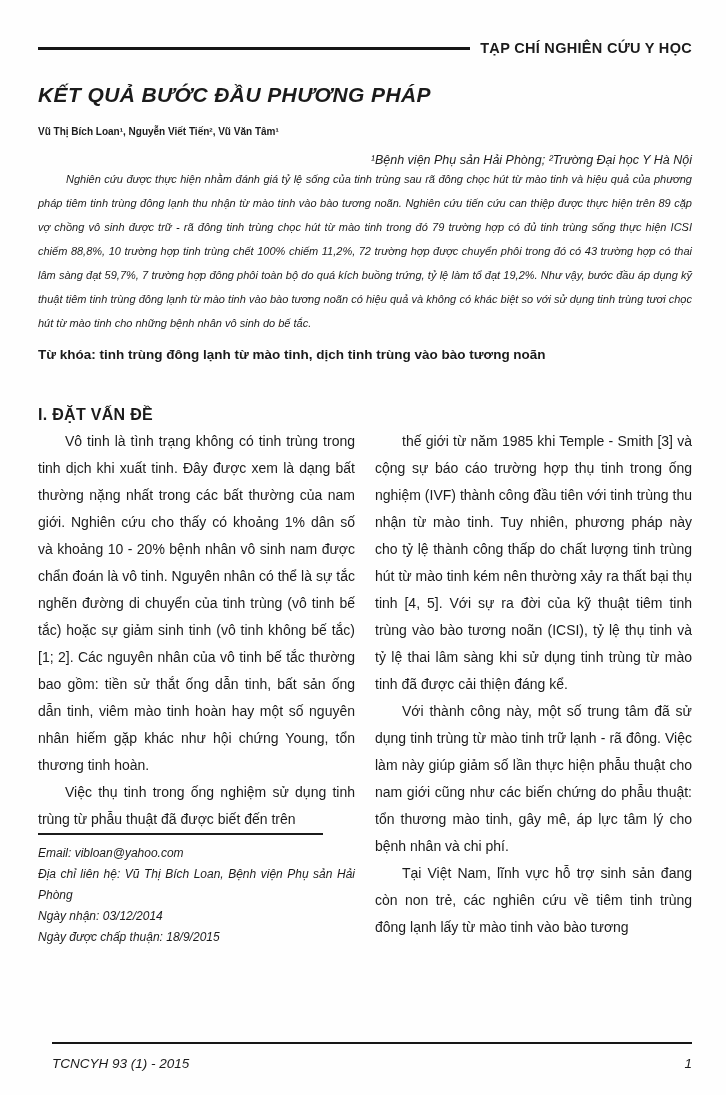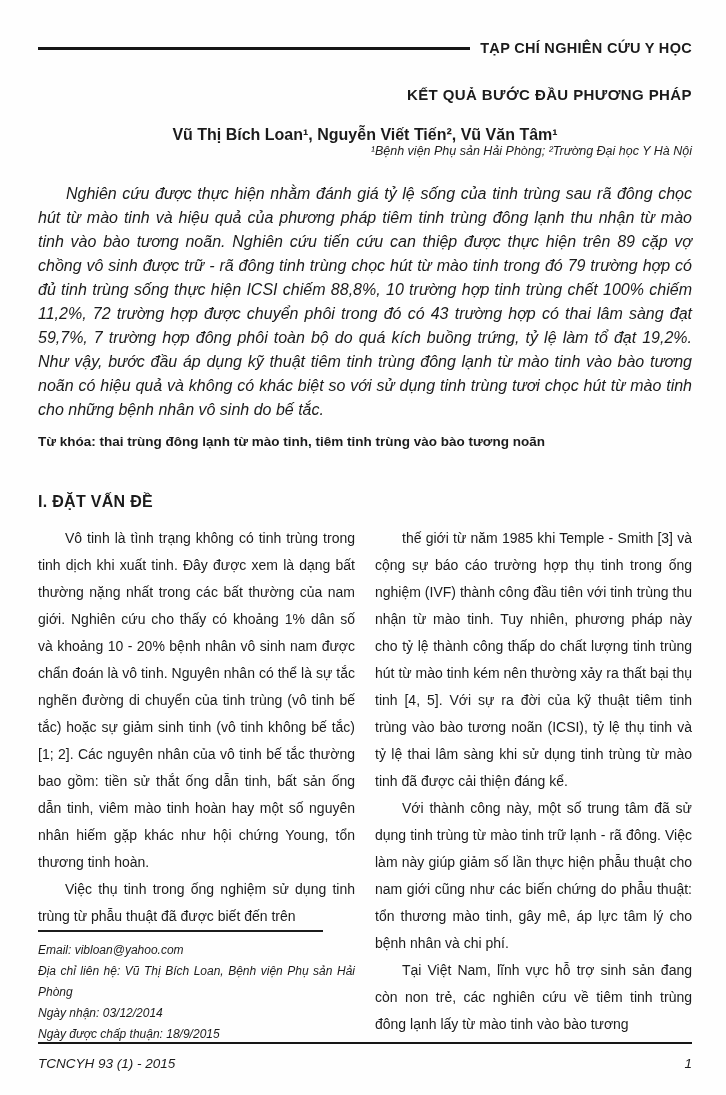--- a/index.html
+++ b/index.html
@@ -22,49 +22,49 @@
     margin-top:40px;
   }
   .header-rule{
     flex:1;height:3px;background:#161616;margin-right:10px;
   }
   .journal-name{
     font-weight:bold;font-size:14.5px;letter-spacing:0.3px;white-space:nowrap;
   }
   
   .title-block{
-    margin-top:20px;text-align:right;
-    font-weight:bold;font-size:15px;line-height:38px;letter-spacing:0.4px;
+    margin-top:20px;text-align:left;
+    font-weight:bold;font-size:21px;line-height:38px;letter-spacing:0.4px;font-style:italic;
   }
   
   .byline{
-    margin-top:12px;text-align:center;
-    font-weight:bold;font-size:16px;
+    margin-top:12px;text-align:left;
+    font-weight:bold;font-size:10px;
   }
   .affiliation{
-    margin-top:0;text-align:right;
+    margin-top:16px;text-align:right;
     font-style:italic;font-size:12.5px;color:#222;
   }
   
   .abstract{
-    margin-top:24px;
-    font-style:italic;font-size:16px;line-height:24px;
+    margin-top:0;
+    font-style:italic;font-size:11px;line-height:24px;
     text-align:justify;text-indent:28px;
   }
   .keywords{
     margin-top:12px;
     font-weight:bold;font-size:13.5px;
   }
   
   .section-heading{
     margin-top:44px;
     font-weight:bold;font-size:16px;letter-spacing:0.3px;
   }
   .columns{
-    margin-top:14px;
+    margin-top:4px;
     display:flex;
     height:508px;
   }
   .col{
     width:317px;
     font-size:14px;line-height:27px;text-align:justify;
   }
   .col-left{display:flex;flex-direction:column;}
   .col-gap{width:20px;}
   .col p{margin:0;text-indent:27px;}
@@ -72,21 +72,21 @@
   .footnote{
     margin-top:auto;
     font-style:italic;font-size:12px;line-height:21px;
   }
   .footnote-rule{
     width:285px;height:2px;background:#1b1b1b;margin-bottom:8px;
   }
   .footnote div{text-indent:0;}
   
   .footer{
-    position:absolute;left:0;right:0;bottom:24px;
+    position:absolute;left:14px;right:0;bottom:24px;
   }
   .footer-rule{
     height:2px;background:#161616;margin-bottom:12px;
   }
   .footer-row{
     display:flex;justify-content:space-between;
     font-style:italic;font-size:13.5px;
   }
 </style>
 </head>
@@ -102,21 +102,21 @@
 
     <div class="title-block">
       <div>KẾT QUẢ BƯỚC ĐẦU PHƯƠNG PHÁP</div>
     </div>
 
     <div class="byline">Vũ Thị Bích Loan¹, Nguyễn Viết Tiến², Vũ Văn Tâm¹</div>
     <div class="affiliation">¹Bệnh viện Phụ sản Hải Phòng; ²Trường Đại học Y Hà Nội</div>
 
     <div class="abstract">Nghiên cứu được thực hiện nhằm đánh giá tỷ lệ sống của tinh trùng sau rã đông chọc hút từ mào tinh và hiệu quả của phương pháp tiêm tinh trùng đông lạnh thu nhận từ mào tinh vào bào tương noãn. Nghiên cứu tiến cứu can thiệp được thực hiện trên 89 cặp vợ chồng vô sinh được trữ - rã đông tinh trùng chọc hút từ mào tinh trong đó 79 trường hợp có đủ tinh trùng sống thực hiện ICSI chiếm 88,8%, 10 trường hợp tinh trùng chết 100% chiếm 11,2%, 72 trường hợp được chuyển phôi trong đó có 43 trường hợp có thai lâm sàng đạt 59,7%, 7 trường hợp đông phôi toàn bộ do quá kích buồng trứng, tỷ lệ làm tổ đạt 19,2%. Như vậy, bước đầu áp dụng kỹ thuật tiêm tinh trùng đông lạnh từ mào tinh vào bào tương noãn có hiệu quả và không có khác biệt so với sử dụng tinh trùng tươi chọc hút từ mào tinh cho những bệnh nhân vô sinh do bế tắc.</div>
 
-    <div class="keywords">Từ khóa: thai trùng đông lạnh từ mào tinh, tiêm tinh trùng vào bào tương noãn</div>
+    <div class="keywords">Từ khóa: tinh trùng đông lạnh từ mào tinh, dịch tinh trùng vào bào tương noãn</div>
 
     <div class="section-heading">I. ĐẶT VẤN ĐỀ</div>
 
     <div class="columns">
       <div class="col col-left">
         <p>Vô tinh là tình trạng không có tinh trùng trong tinh dịch khi xuất tinh. Đây được xem là dạng bất thường nặng nhất trong các bất thường của nam giới. Nghiên cứu cho thấy có khoảng 1% dân số và khoảng 10 - 20% bệnh nhân vô sinh nam được chẩn đoán là vô tinh. Nguyên nhân có thể là sự tắc nghẽn đường di chuyển của tinh trùng (vô tinh bế tắc) hoặc sự giảm sinh tinh (vô tinh không bế tắc) [1; 2]. Các nguyên nhân của vô tinh bế tắc thường bao gồm: tiền sử thắt ống dẫn tinh, bất sản ống dẫn tinh, viêm mào tinh hoàn hay một số nguyên nhân hiếm gặp khác như hội chứng Young, tổn thương tinh hoàn.</p>
         <p>Việc thụ tinh trong ống nghiệm sử dụng tinh trùng từ phẫu thuật đã được biết đến trên</p>
         <div class="footnote">
           <div class="footnote-rule"></div>
           <div>Email: vibloan@yahoo.com</div>

